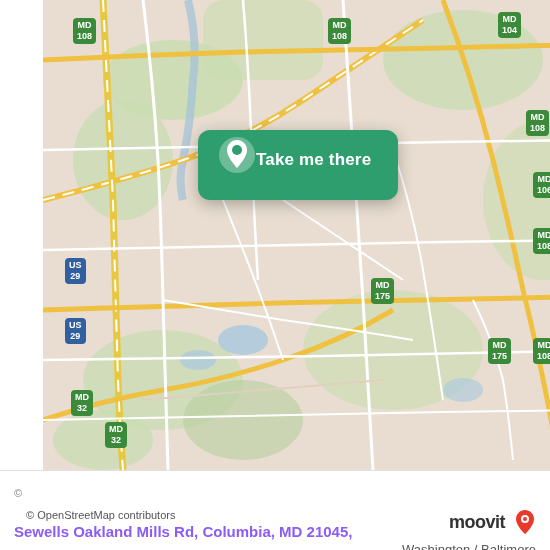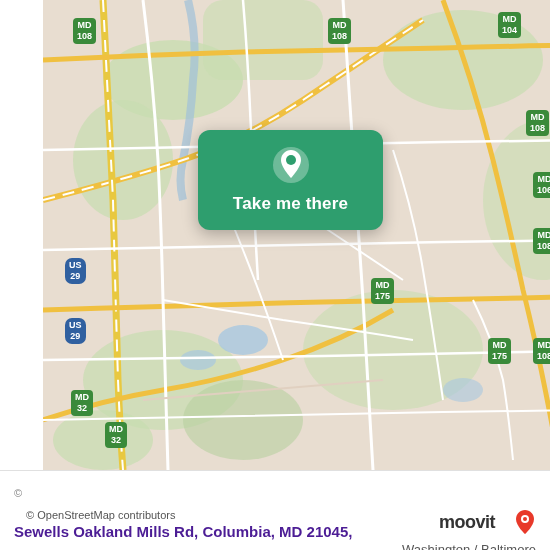--- a/index.html
+++ b/index.html
@@ -26,27 +26,26 @@
       width: 100%;
       height: 100%;
       position: absolute;
       top: 0; left: 0;
     }
 
     #take-me-there-popup {
       position: absolute;
       top: 130px;
       left: 155px;
-      width: 185px;
+      width: 200px;
       background: #2e9e6e;
       border-radius: 12px;
       display: flex;
-      flex-direction: column;
       align-items: center;
-      padding: 16px 20px 16px;
+      padding: 6px 20px 16px;
       box-shadow: 0 4px 16px rgba(0,0,0,0.28);
       cursor: pointer;
       z-index: 10;
     }
 
     #location-pin-icon {
       width: 38px;
       height: 38px;
       margin-bottom: 10px;
     }
@@ -85,37 +84,37 @@
 
     #osm-copyright {
       font-size: 11px;
       color: #555;
       margin-top: 44px;
     }
 
     #address-line {
       font-size: 15px;
       font-weight: 600;
-      color: #4c1d95;
+      color: #8b5cf6;
       margin-bottom: 2px;
     }
 
     #city-line {
       font-size: 13px;
       color: #555;
       text-align: right;
     }
 
     #moovit-logo {
       position: absolute;
       right: 14px;
       bottom: 14px;
       display: flex;
       align-items: center;
-      gap: 19px;
+      gap: 9px;
     }
 
     #moovit-text {
       font-size: 18px;
       font-weight: 700;
       color: #333;
       letter-spacing: -0.5px;
     }
 
     #moovit-icon {
@@ -135,21 +134,20 @@
       text-align: center;
     }
 
     .badge-green {
       background: #3a8a3a;
     }
 
     .badge-blue {
       background: #3060a0;
       color: white;
-      border-radius: 7px;
     }
   </style>
 </head>
 <body>
 
 <div id="map-container">
 
   <svg id="map-svg" viewBox="0 0 550 470" xmlns="http://www.w3.org/2000/svg">
 
     <rect width="550" height="470" fill="#e8ddd0"></rect>

